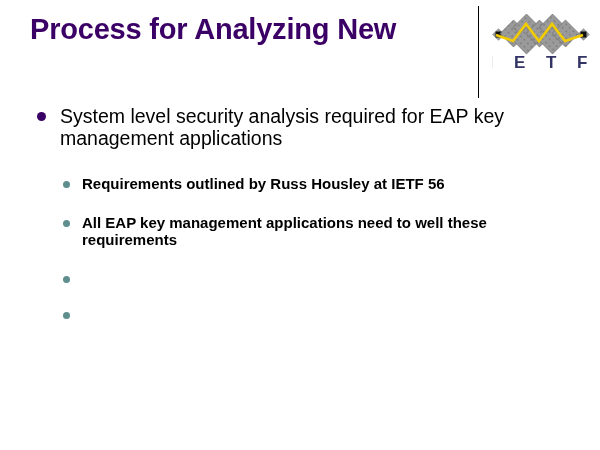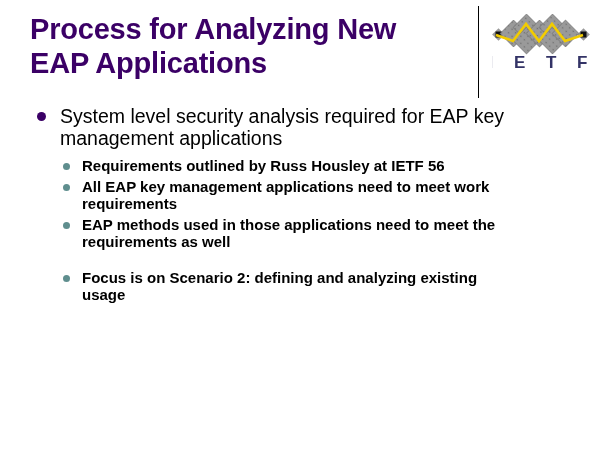--- a/index.html
+++ b/index.html
@@ -94,20 +94,21 @@
   }
 
   .l2 {
     position: relative;
     padding-left: 82px;
     padding-right: 40px;
     color: #000000;
     font-size: 15px;
     line-height: 17.5px;
     font-weight: bold;
+    margin-top: 18px;
   }
   .l2 .bullet {
     position: absolute;
     left: 63px;
     top: 6px;
     width: 7px;
     height: 7px;
     border-radius: 50%;
     background: #5F8E8E;
   }
@@ -119,21 +120,20 @@
 </style>
 </head>
 <body>
 
 <div class="slide">
 
   <div class="header">
 
     <div class="title">
       <div>Process for Analyzing New</div>
-      <div>EAP Applications</div>
     </div>
 
     <div class="header-divider"></div>
 
     <div class="ietf-logo">
       <svg width="100" height="66" viewBox="0 0 100 66" xmlns="http://www.w3.org/2000/svg">
         <defs>
           <pattern id="dots" width="5" height="5" patternUnits="userSpaceOnUse">
             <rect width="5" height="5" fill="#9A9A9A"></rect>
             <circle cx="2.5" cy="2.5" r="0.8" fill="#6E6E6E"></circle>
@@ -176,34 +176,32 @@
 
     <div class="sp-after-l1-a"></div>
 
     <div class="l2">
       <span class="bullet"></span>
       <span>Requirements outlined by Russ Housley at IETF 56</span>
     </div>
     <div class="sp-l2"></div>
     <div class="l2">
       <span class="bullet"></span>
-      <span>All EAP key management applications need to meet work requirements</span>
+      <span>All EAP key management applications need to well these requirements</span>
     </div>
     <div class="sp-l2"></div>
     <div class="l2">
       <span class="bullet"></span>
-      <span>EAP methods used in those applications need to meet the requirements as well</span>
     </div>
 
     <div class="sp-after-l2-group"></div>
 
 
     <div class="sp-after-l1-b"></div>
 
     <div class="l2">
       <span class="bullet"></span>
-      <span>Focus is on Scenario 2: defining and analyzing existing usage</span>
     </div>
     <div class="sp-l2"></div>
 
   </div>
 
 </div>
 
 </body></html>

